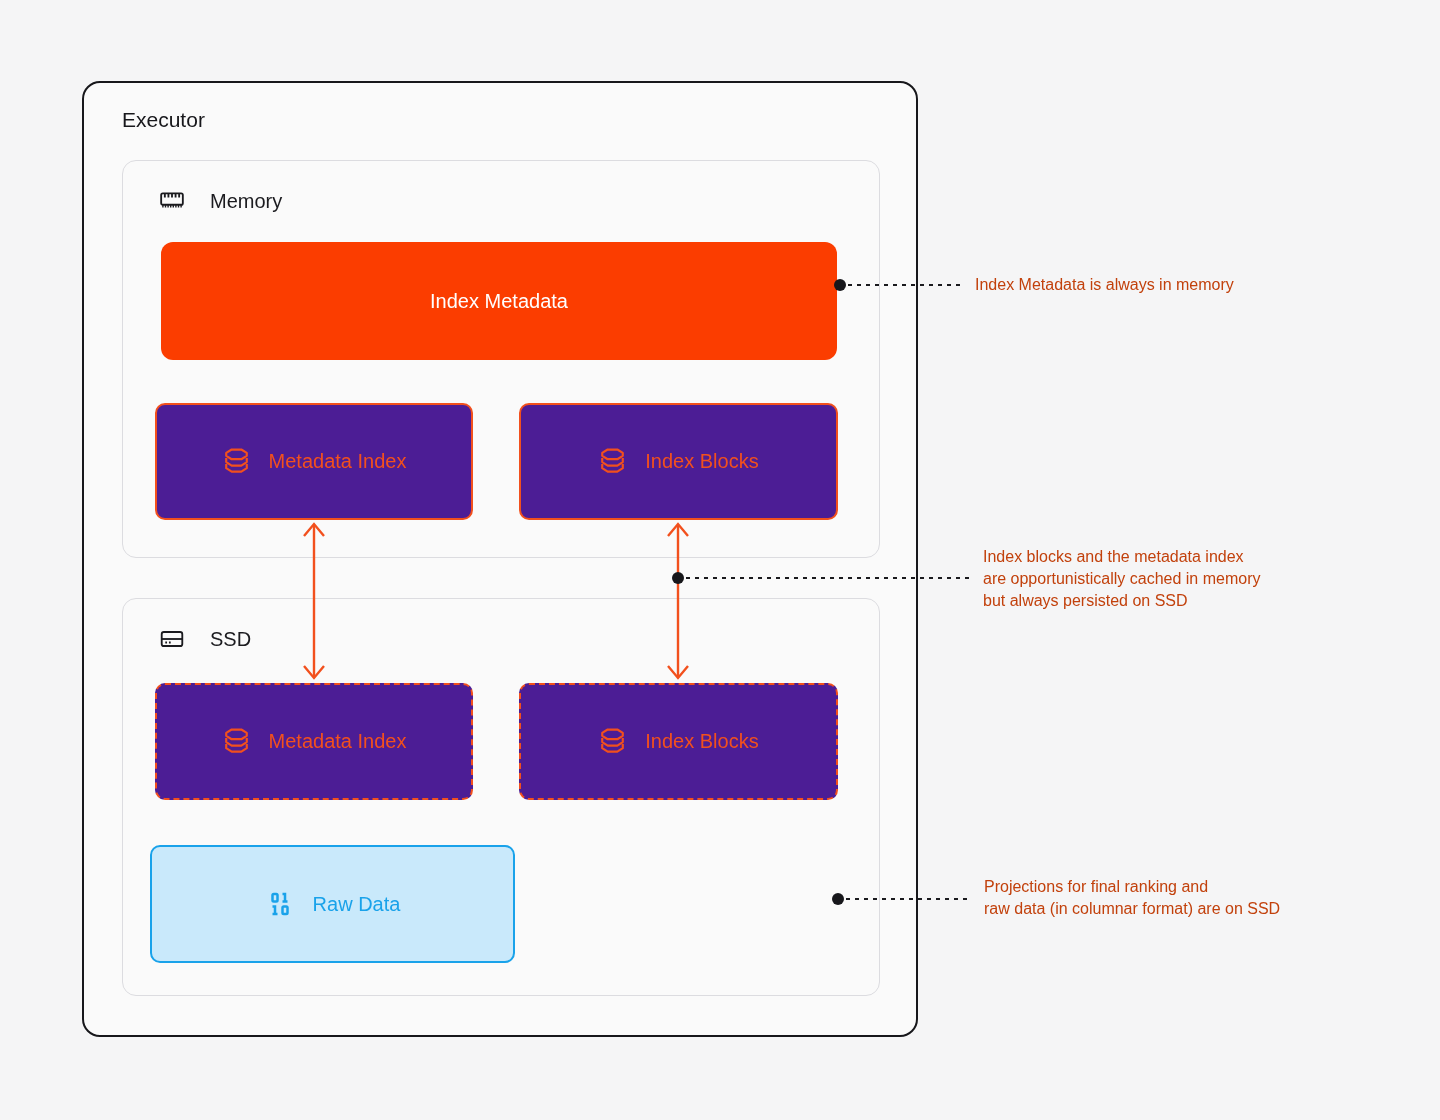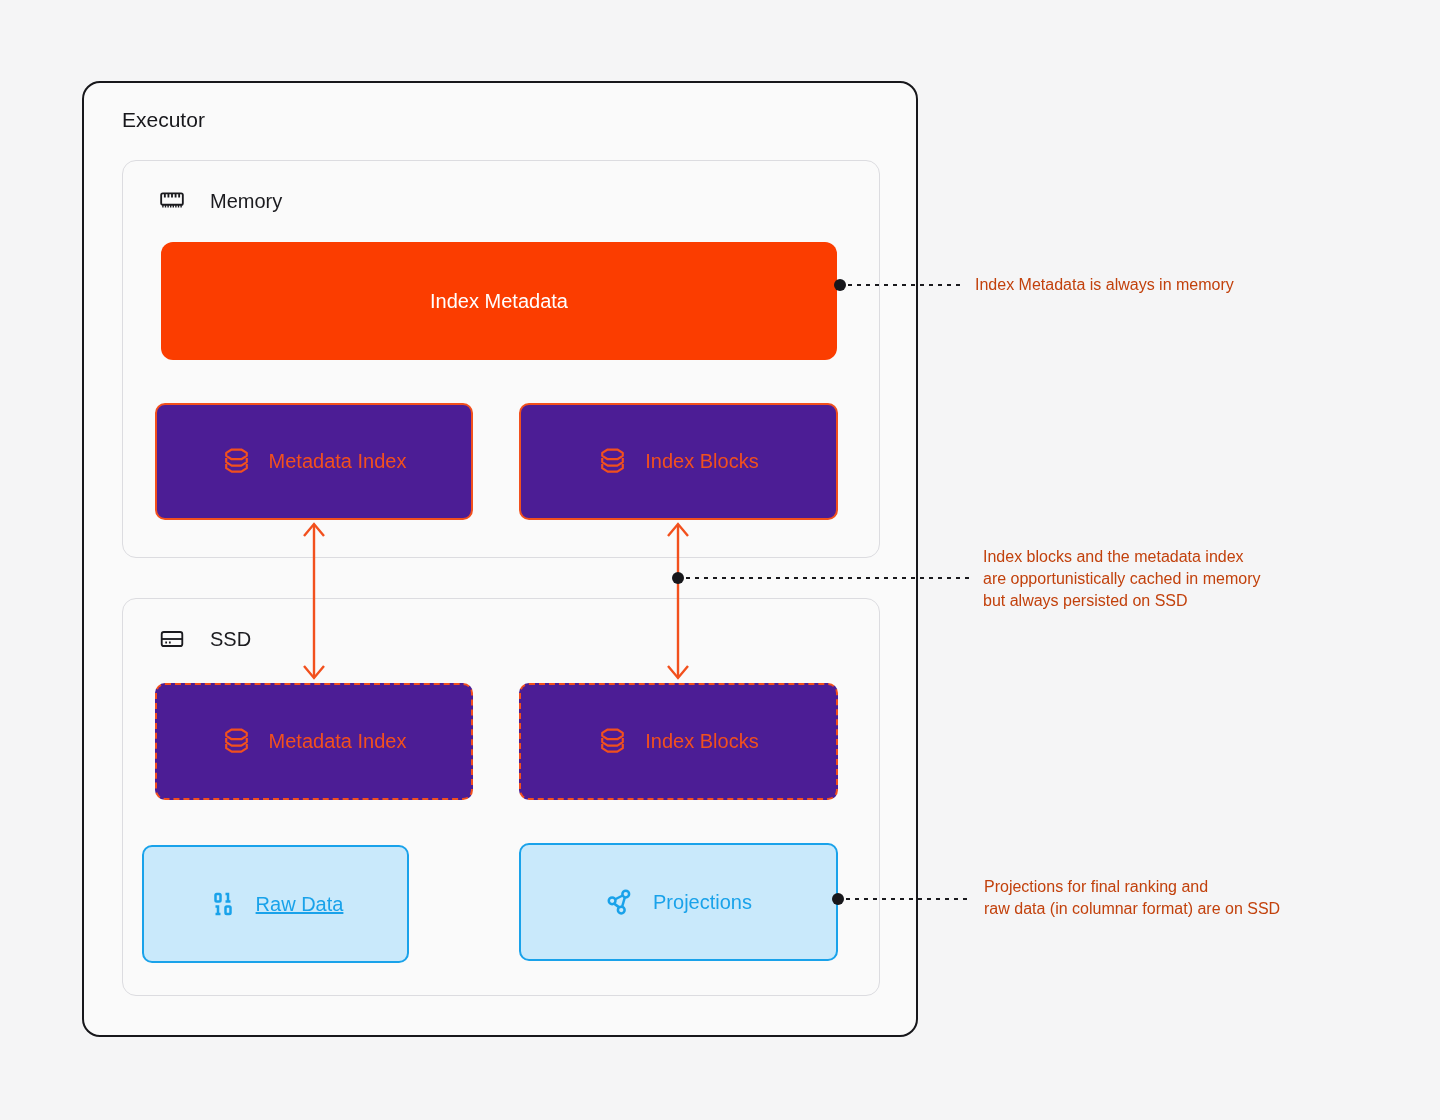--- a/index.html
+++ b/index.html
@@ -27,21 +27,21 @@
               border-radius:12px;color:#ffffff;}
 
   .orange-box{background:#4c1d95;border:2px solid #f2501d;color:#f2501d;}
   .orange-box.dashed{border-style:dashed;}
   .pos-mem-1{left:155px;top:403px;width:318px;height:117px;}
   .pos-mem-2{left:519px;top:403px;width:319px;height:117px;}
   .pos-ssd-1{left:155px;top:683px;width:318px;height:117px;}
   .pos-ssd-2{left:519px;top:683px;width:319px;height:117px;}
 
   .blue-box{background:#c9e9fb;border:2px solid #19a2ea;color:#19a2ea;}
-  .pos-raw{left:142px;top:845px;width:267px;height:118px;text-decoration:underline;}
+  .pos-raw{left:150px;top:845px;width:365px;height:118px;}
   .pos-proj{left:519px;top:843px;width:319px;height:118px;}
 
   .arrow-svg{pointer-events:none;}
 
   .dot{width:12px;height:12px;border-radius:50%;background:#17171b;}
   .dotline{height:2px;background-image:repeating-linear-gradient(90deg,
            #1a1a1e 0 4px,transparent 4px 9px);}
 
   .note{font-size:16px;line-height:22px;color:#c2410c;white-space:pre-line;}
   .note-1{left:975px;top:274px;}
@@ -137,33 +137,20 @@
         <rect x="6" y="4" width="4" height="6" rx="1"></rect>
         <path d="M6 20h4"></path>
           <path d="M14 10h4"></path>
         <path d="M6 14h2v6"></path>
           <path d="M14 4h2v6"></path>
       </svg>
     </span>
     <span>Raw Data</span>
   </div>
 
-  <div class="abs block blue-box pos-proj">
-    <span>
-      <svg width="30" height="30" viewBox="0 0 24 24" fill="none" stroke="#19a2ea" stroke-width="2">
-        <circle cx="16.6" cy="5.6" r="2.7"></circle>
-        <circle cx="5.7" cy="11" r="2.7"></circle>
-        <circle cx="13" cy="18.4" r="2.7"></circle>
-        <path d="M14.1 6.8 L8.2 9.8"></path>
-        <path d="M7.3 13.3 L11.4 16.3"></path>
-        <path d="M15.9 8.2 L13.7 15.8"></path>
-      </svg>
-    </span>
-    <span>Projections</span>
-  </div>
 
   <div class="abs" style="left:299px;top:521px;">
     <svg class="arrow-svg" width="30" height="160" viewBox="0 0 30 160" fill="none" stroke="#f2501d" stroke-width="2.4">
       <path d="M15 4 V156"></path>
       <path d="M5 15 L15 3 L25 15"></path>
       <path d="M5 145 L15 157 L25 145"></path>
     </svg>
   </div>
   <div class="abs" style="left:663px;top:521px;">
     <svg class="arrow-svg" width="30" height="160" viewBox="0 0 30 160" fill="none" stroke="#f2501d" stroke-width="2.4">

